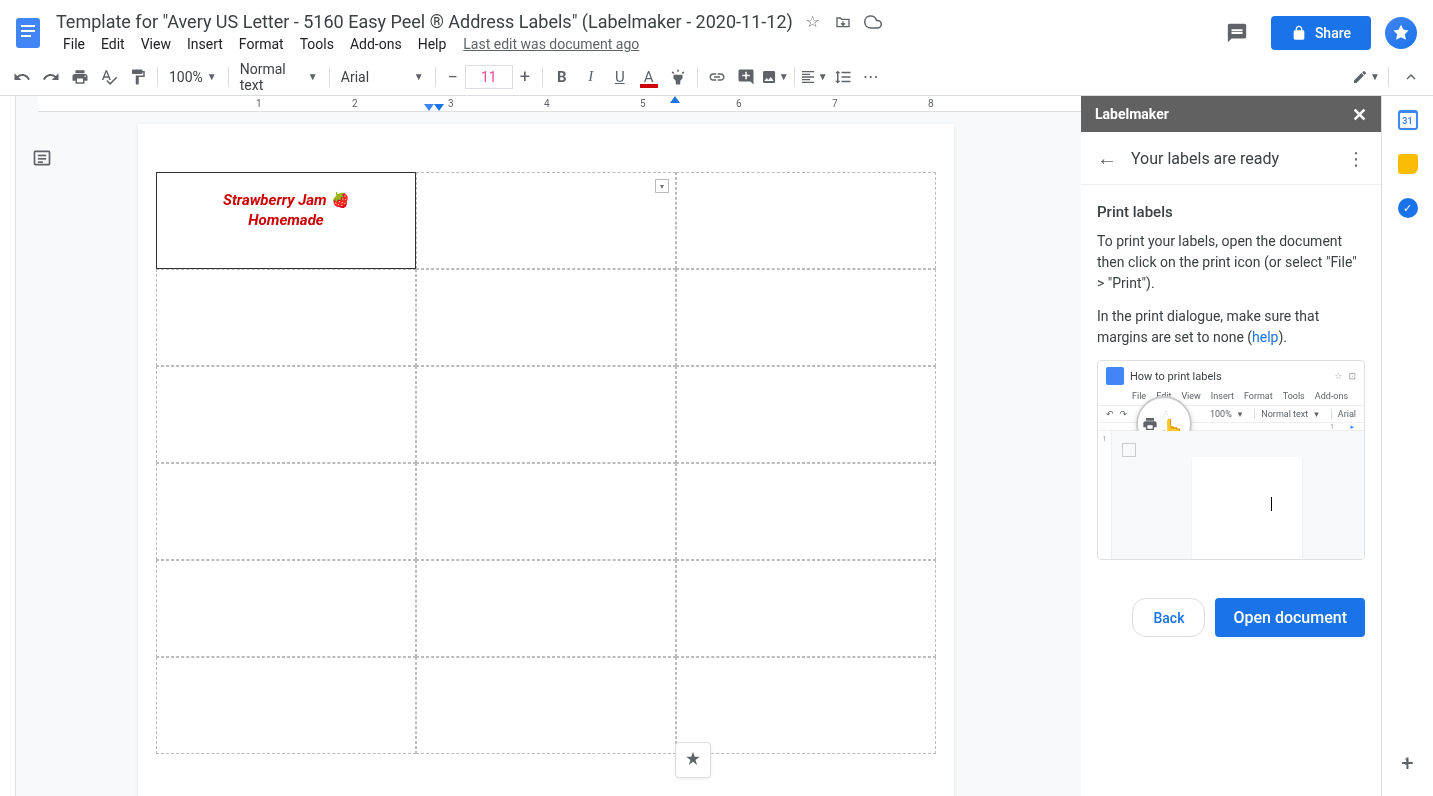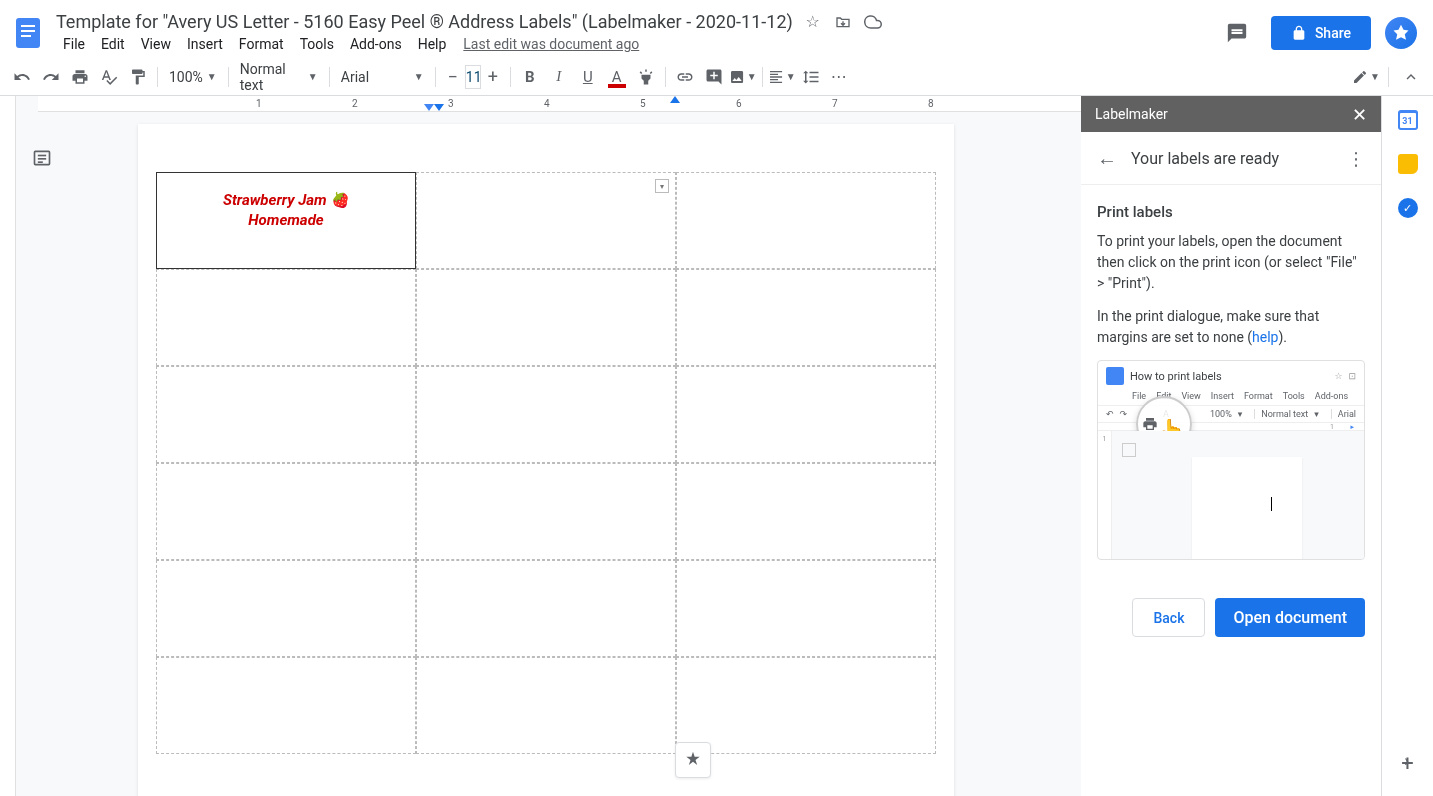--- a/index.html
+++ b/index.html
@@ -20,21 +20,21 @@
     .header-icon-btn { width: 40px; height: 40px; display: flex; align-items: center; justify-content: center; color: #5f6368; cursor: pointer; border-radius: 50%; }
     .share-btn { background: #1a73e8; color: #fff; padding: 9px 20px; border-radius: 4px; font-size: 14px; font-weight: 500; display: flex; align-items: center; gap: 8px; cursor: pointer; }
     .avatar { width: 32px; height: 32px; border-radius: 50%; background: linear-gradient(135deg, #4285f4, #1a73e8); display: flex; align-items: center; justify-content: center; color: #fff; font-weight: 500; }
 
     
     .toolbar { display: flex; align-items: center; padding: 0 8px; height: 38px; border-bottom: 1px solid #dadce0; gap: 1px; }
     .tb-btn { width: 28px; height: 28px; display: flex; align-items: center; justify-content: center; color: #5f6368; cursor: pointer; border-radius: 4px; }
     .tb-sep { width: 1px; height: 20px; background: #dadce0; margin: 0 4px; }
     .tb-select { display: flex; align-items: center; padding: 0 6px; height: 28px; color: #3c4043; font-size: 14px; cursor: pointer; border-radius: 4px; gap: 4px; }
     .font-size-box { display: flex; align-items: center; }
-    .font-size-input { width: 16px; height: 24px; border: 1px solid #dadce0; text-align: center; font-size: 14px; color: #0c4a6e; }
+    .font-size-input { width: 48px; height: 24px; border: 1px solid #dadce0; text-align: center; font-size: 14px; color: #ec4899; }
     .fs-btn { width: 24px; height: 24px; display: flex; align-items: center; justify-content: center; color: #5f6368; cursor: pointer; font-size: 18px; }
     .tb-right { margin-left: auto; display: flex; align-items: center; gap: 4px; }
     .chevron-down { font-size: 10px; color: #5f6368; }
     .text-color-btn { position: relative; }
     .text-color-underline { position: absolute; bottom: 3px; left: 5px; right: 5px; height: 4px; background: #cc0000; }
 
     
     .main-container { display: flex; height: calc(100% - 96px); }
     .document-area { flex: 1; background: #f8f9fa; overflow: auto; position: relative; }
     
@@ -53,21 +53,21 @@
     
     
     .label-grid { display: grid; grid-template-columns: repeat(3, 1fr); gap: 0; }
     .label-cell { height: 97px; border: 1px dashed #bbb; position: relative; }
     .label-cell.active { border: 1px solid #333; }
     .label-content { padding: 18px 10px; text-align: center; font-family: 'Lobster', cursive; font-style: italic; font-weight: bold; color: #cc0000; font-size: 15px; line-height: 1.3; }
     .cell-expand { position: absolute; right: 6px; top: 6px; width: 14px; height: 14px; border: 1px solid #bbb; display: flex; align-items: center; justify-content: center; font-size: 8px; color: #777; cursor: pointer; background: #fff; }
 
     
     .sidebar { width: 300px; background: #fff; display: flex; flex-direction: column; }
-    .sidebar-header { background: #616161; color: #fff; display: flex; align-items: center; justify-content: space-between; padding: 0 14px; height: 36px; font-size: 14px; font-weight: 400; }
+    .sidebar-header { background: #616161; color: #fff; display: flex; align-items: center; justify-content: space-between; padding: 0 14px; height: 36px; font-size: 14px; font-weight: 700; }
     .sidebar-close { cursor: pointer; font-size: 18px; color: #fff; }
     .sidebar-subheader { display: flex; align-items: center; padding: 14px 16px; gap: 14px; border-bottom: 1px solid #eee; }
     .back-arrow { cursor: pointer; color: #5f6368; font-size: 20px; }
     .subheader-title { font-size: 16px; color: #3c4043; flex: 1; }
     .more-menu { cursor: pointer; color: #5f6368; font-size: 18px; }
     .sidebar-body { padding: 18px 16px; font-size: 14px; color: #3c4043; }
     .sidebar-body h3 { font-size: 15px; font-weight: 500; margin-bottom: 10px; }
     .sidebar-body p { margin-bottom: 12px; line-height: 1.5; }
     .help-link { color: #1a73e8; text-decoration: none; cursor: pointer; }
     
@@ -80,21 +80,21 @@
     .preview-toolbar { display: flex; align-items: center; gap: 6px; padding: 3px 8px; border-top: 1px solid #eee; border-bottom: 1px solid #eee; font-size: 9px; color: #5f6368; position: relative; }
     .preview-zoom-circle { position: absolute; left: 38px; top: -10px; width: 56px; height: 56px; border: 2px solid #ccc; border-radius: 50%; background: rgba(255,255,255,0.85); display: flex; align-items: center; justify-content: center; box-shadow: 0 2px 6px rgba(0,0,0,0.15); }
     .preview-cursor { font-size: 22px; transform: translateY(6px); }
     .preview-body { display: flex; height: 130px; }
     .preview-ruler { width: 14px; border-right: 1px solid #eee; font-size: 7px; color: #999; text-align: center; padding-top: 4px; }
     .preview-page { flex: 1; background: #f8f9fa; padding: 8px 0 0 30px; position: relative; }
     .preview-doc { width: 110px; height: 110px; background: #fff; box-shadow: 0 1px 2px rgba(0,0,0,0.08); margin-left: 50px; position: relative; }
     .preview-cursor-line { position: absolute; right: 30px; top: 40px; width: 1px; height: 14px; background: #000; }
     
     .sidebar-actions { display: flex; justify-content: flex-end; gap: 10px; padding: 20px 16px; }
-    .btn-back { background: #fff; border: 1px solid #dadce0; color: #1a73e8; padding: 10px 20px; border-radius: 4px; font-size: 14px; font-weight: 500; cursor: pointer; }
+    .btn-back { background: #fff; border: 1px solid #dadce0; color: #1a73e8; padding: 10px 20px; border-radius: 14px; font-size: 14px; font-weight: 500; cursor: pointer; }
     .btn-primary { background: #1a73e8; color: #fff; border: none; padding: 10px 18px; border-radius: 4px; font-size: 16px; font-weight: 500; cursor: pointer; }
 
     
     .side-panel { width: 52px; border-left: 1px solid #dadce0; display: flex; flex-direction: column; align-items: center; padding-top: 14px; gap: 24px; }
     .side-icon { width: 20px; height: 20px; cursor: pointer; border-radius: 3px; }
     .side-icon.calendar { background: #4285f4; position: relative; }
     .side-icon.calendar::after { content: '31'; position: absolute; inset: 3px 2px 2px 2px; background: #fff; color: #4285f4; font-size: 9px; font-weight: bold; display: flex; align-items: center; justify-content: center; border-radius: 1px; }
     .side-icon.keep { background: #fbbc04; border-radius: 3px 3px 6px 3px; }
     .side-icon.tasks { background: #1a73e8; border-radius: 50%; position: relative; }
     .side-icon.tasks::after { content: '✓'; color: #fff; position: absolute; inset: 0; display: flex; align-items: center; justify-content: center; font-size: 11px; }

